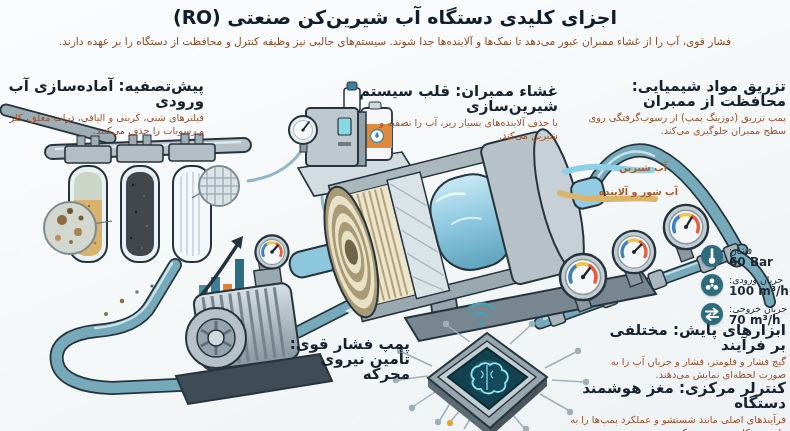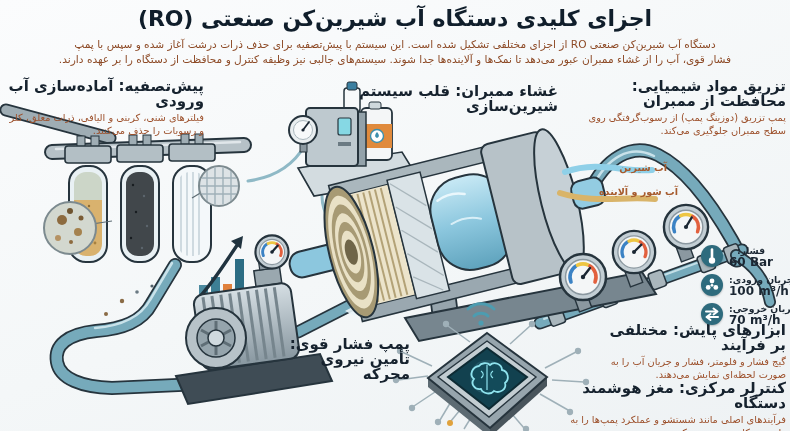--- a/index.html
+++ b/index.html
@@ -3,31 +3,31 @@
 <meta charset="utf-8">
 <style>
   html,body{margin:0;padding:0;background:#ffffff;}
   .canvas{
     position:relative;width:790px;height:431px;overflow:hidden;
     background:linear-gradient(160deg,#fbfcfd 0%,#f4f7f8 55%,#eef2f4 100%);
     font-family:"DejaVu Sans",sans-serif;
   }
   svg.scene{position:absolute;left:0;top:0;}
   .hdr{position:absolute;left:0;top:6px;width:790px;text-align:center;direction:rtl;}
-  .hdr .title{font-size:22px;font-weight:800;color:#101e2b;letter-spacing:-.2px;}
+  .hdr .title{font-size:19px;font-weight:800;color:#101e2b;letter-spacing:-.2px;}
   .hdr .intro{margin-top:6px;font-size:10.6px;line-height:15px;color:#8d4a26;font-weight:500;}
   .sec{position:absolute;direction:rtl;text-align:right;}
   .sec .t{font-size:15px;font-weight:800;color:#16222e;line-height:15px;margin-bottom:2px;}
   .sec .b{font-size:9.8px;line-height:13px;color:#9c4f2a;font-weight:500;}
   .stream{position:absolute;direction:rtl;font-size:9.6px;font-weight:700;color:#a65b2e;white-space:nowrap;}
   .metric{position:absolute;left:701px;display:flex;align-items:flex-start;gap:6px;}
   .badge{width:22px;height:22px;border-radius:50%;background:#2e6b7d;flex:0 0 auto;
          display:flex;align-items:center;justify-content:center;box-shadow:0 1px 2px rgba(0,0,0,.25);}
   .mtext{direction:rtl;text-align:left;}
-  .mlabel{font-size:9.3px;font-weight:700;color:#1b2733;line-height:11px;white-space:nowrap;text-align:center;}
+  .mlabel{font-size:9.3px;font-weight:400;color:#1b2733;line-height:11px;white-space:nowrap;}
   .mvalue{font-size:12px;font-weight:700;color:#1b2733;line-height:12px;white-space:nowrap;direction:ltr;}
 </style>
 </head>
 <body>
 
 <div class="canvas">
 
 <svg class="scene" width="790" height="431" viewBox="0 0 790 431">
   <defs>
     <linearGradient id="tubeG" x1="0" y1="0" x2="0" y2="1">
@@ -371,32 +371,32 @@
 
   <g>
     <path d="M 565 172 C 600 160 625 173 652 170" stroke="#8fd0e8" stroke-width="6" fill="none" stroke-linecap="round"></path>
     <path d="M 560 193 C 595 204 622 196 655 199" stroke="#d9b469" stroke-width="6" fill="none" stroke-linecap="round"></path>
   </g>
 </svg>
 
 <div class="hdr">
   <div class="title">اجزای کلیدی دستگاه آب شیرین‌کن صنعتی (RO)</div>
   <div class="intro">
-    <div>دستگاه آب شیرین‌کن صنعتی RO از اجزای مختلفی تشکیل شده است. این سیستم با پیش‌تصفیه برای حذف ذرات درشت آغاز شده و سپس با پمپ</div>
     <div>فشار قوی، آب را از غشاء ممبران عبور می‌دهد تا نمک‌ها و آلاینده‌ها جدا شوند. سیستم‌های جالبی نیز وظیفه کنترل و محافظت از دستگاه را بر عهده دارند.</div>
   </div>
 </div>
 
 <div class="sec" style="left:6px;top:79px;width:198px;">
   <div class="t">پیش‌تصفیه: آماده‌سازی آب ورودی</div>
   <div class="b">فیلترهای شنی، کربنی و الیافی، ذرات معلق، کلر و رسوبات را حذف می‌کنند.</div>
 </div>
 
 <div class="sec" style="left:352px;top:84px;width:206px;">
   <div class="t">غشاء ممبران: قلب سیستم شیرین‌سازی</div>
+  <div class="b">با حذف آلاینده‌های بسیار ریز، آب را تصفیه و شیرین می‌کند.</div>
 </div>
 
 <div class="sec" style="left:576px;top:79px;width:210px;">
   <div class="t">تزریق مواد شیمیایی: محافظت از ممبران</div>
   <div class="b">پمپ تزریق (دوزینگ پمپ) از رسوب‌گرفتگی روی سطح ممبران جلوگیری می‌کند.</div>
 </div>
 
 <div class="sec" style="left:284px;top:337px;width:126px;">
   <div class="t" style="margin-bottom:0;">پمپ فشار قوی:</div>
   <div class="t">تأمین نیروی محرکه</div>

